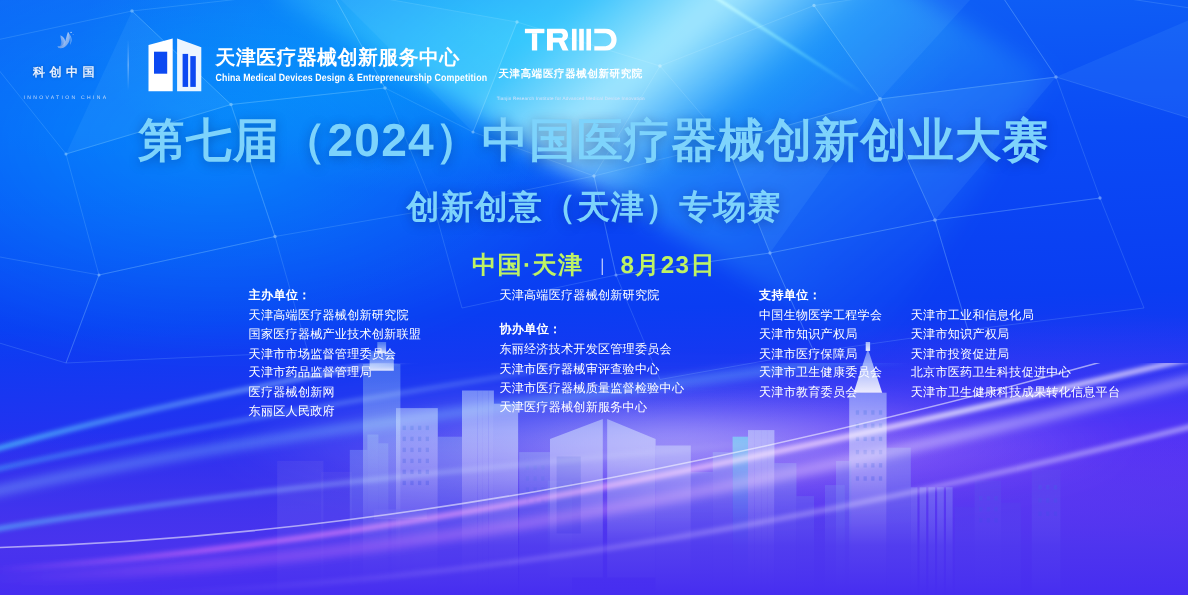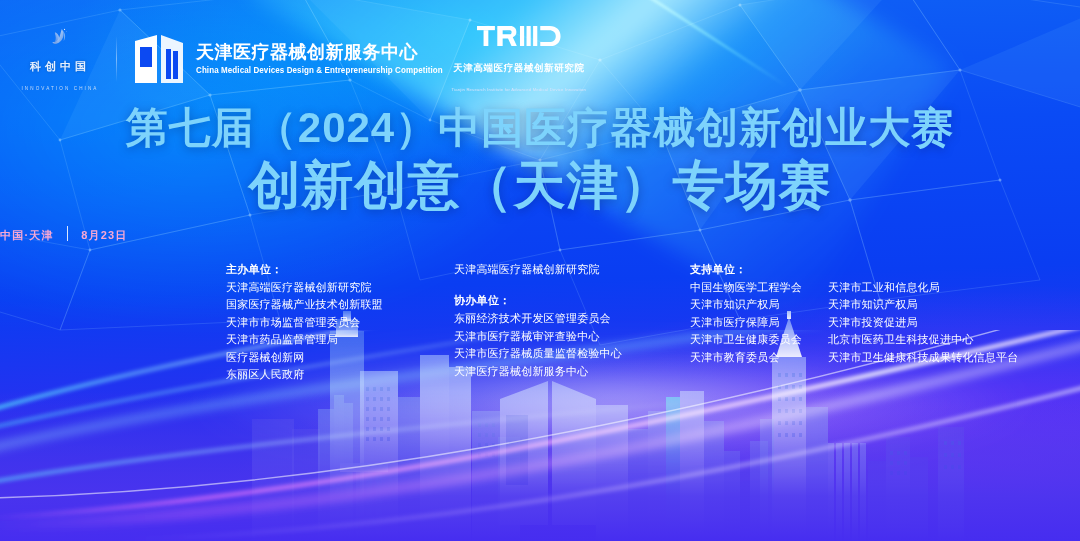--- a/index.html
+++ b/index.html
@@ -151,27 +151,27 @@
   }
   .title-l1, .title-l2{
     color:#7dd3fc;
     font-weight:700;
     letter-spacing:1px;
     line-height:1.14;
     text-shadow:0 2px 10px rgba(0,20,90,.35);
     white-space:nowrap;
   }
   .title-l1{ font-size:42px; }
-  .title-l2{ font-size:52px; margin-top:4px;font-family:Liberation Serif, serif; }
+  .title-l2{ font-size:30px; margin-top:20px;font-family:Liberation Serif, serif; }
 
   .subtitle{
     position:absolute; left:0; right:0; top:226px;
-    text-align:left;
-    color:#f9a8d4;
-    font-size:11px;
+    text-align:center;
+    color:#bef264;
+    font-size:22px;
     font-weight:700;
     letter-spacing:1.2px;
     white-space:nowrap;
   }
   .subtitle .sep{
     display:inline-block;
     width:1px; height:15px;
     background:rgba(255,255,255,.85);
     vertical-align:-2px;
     margin:0 9px;

